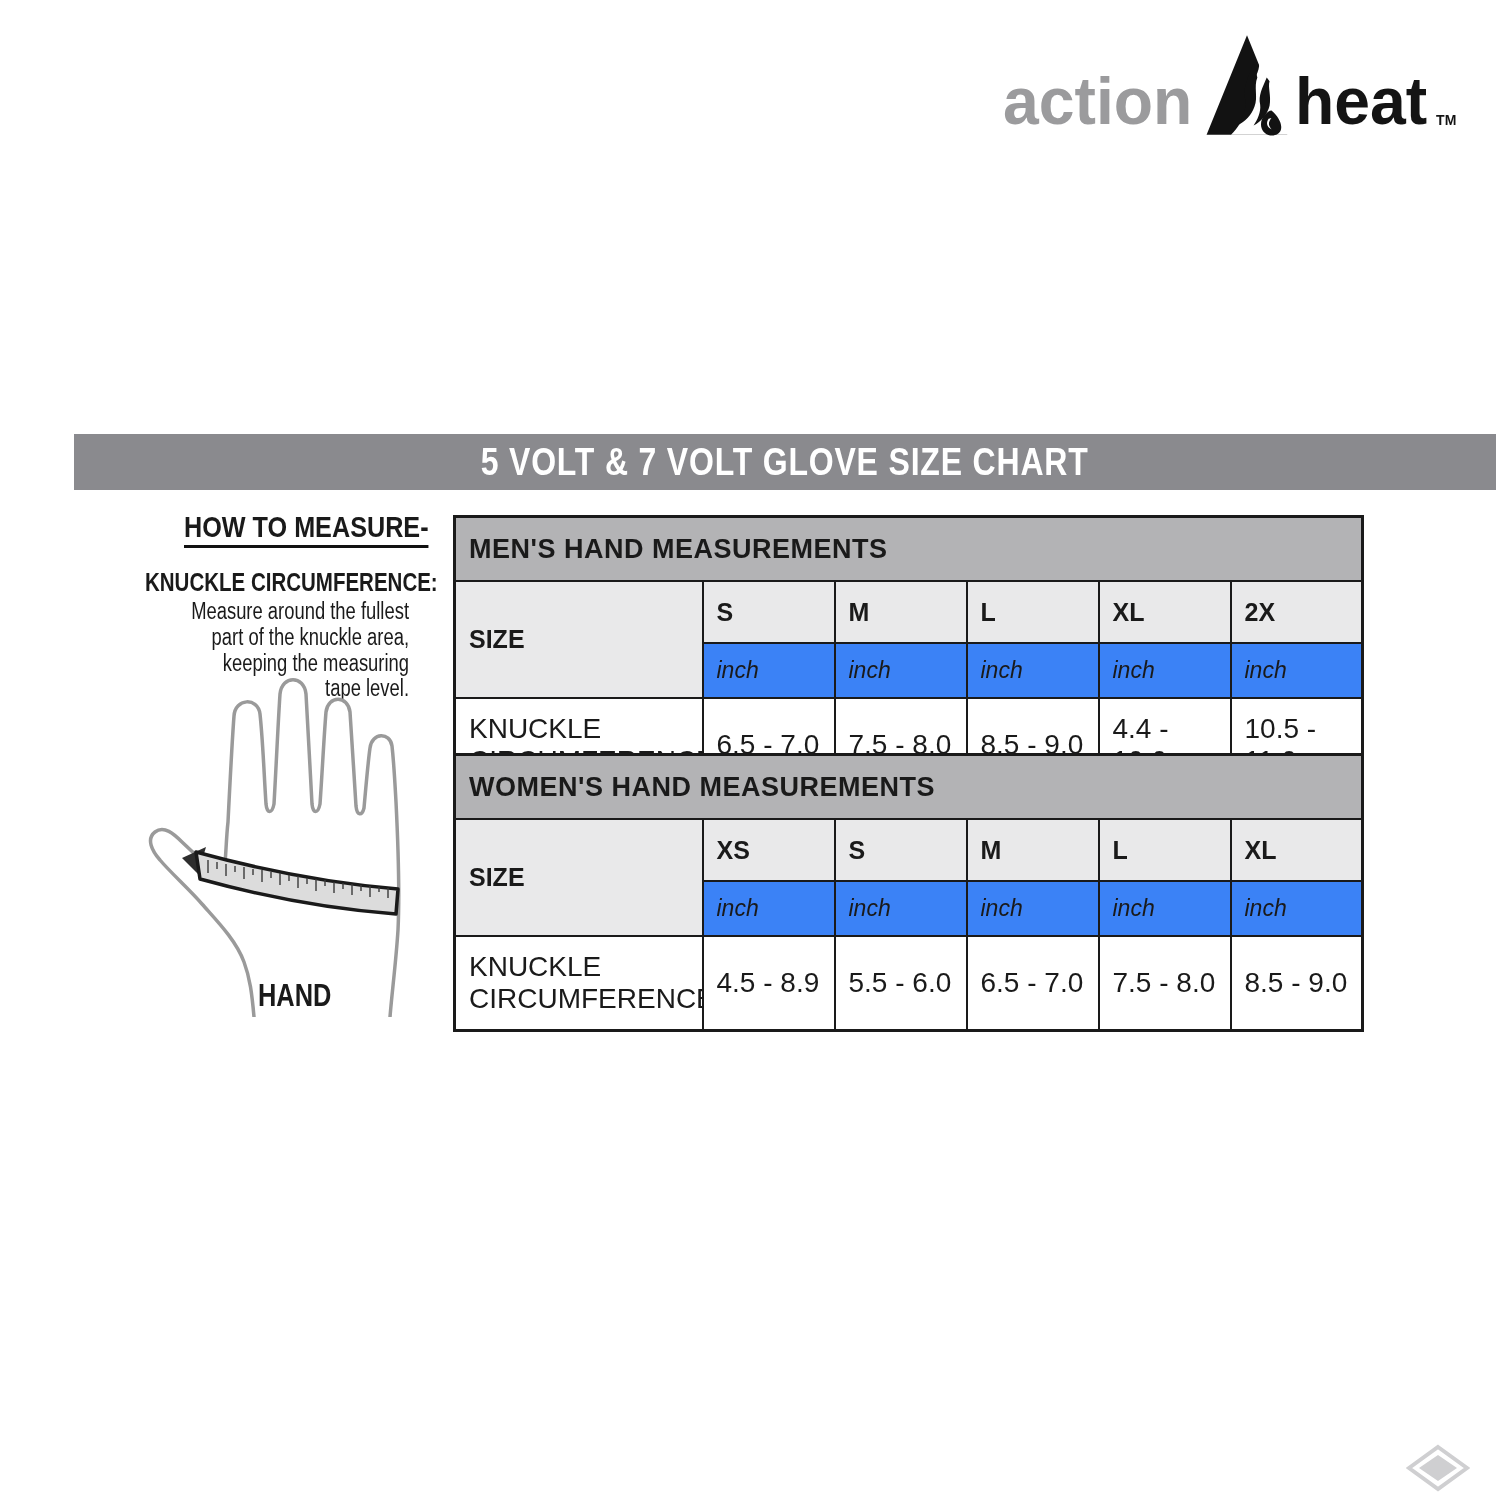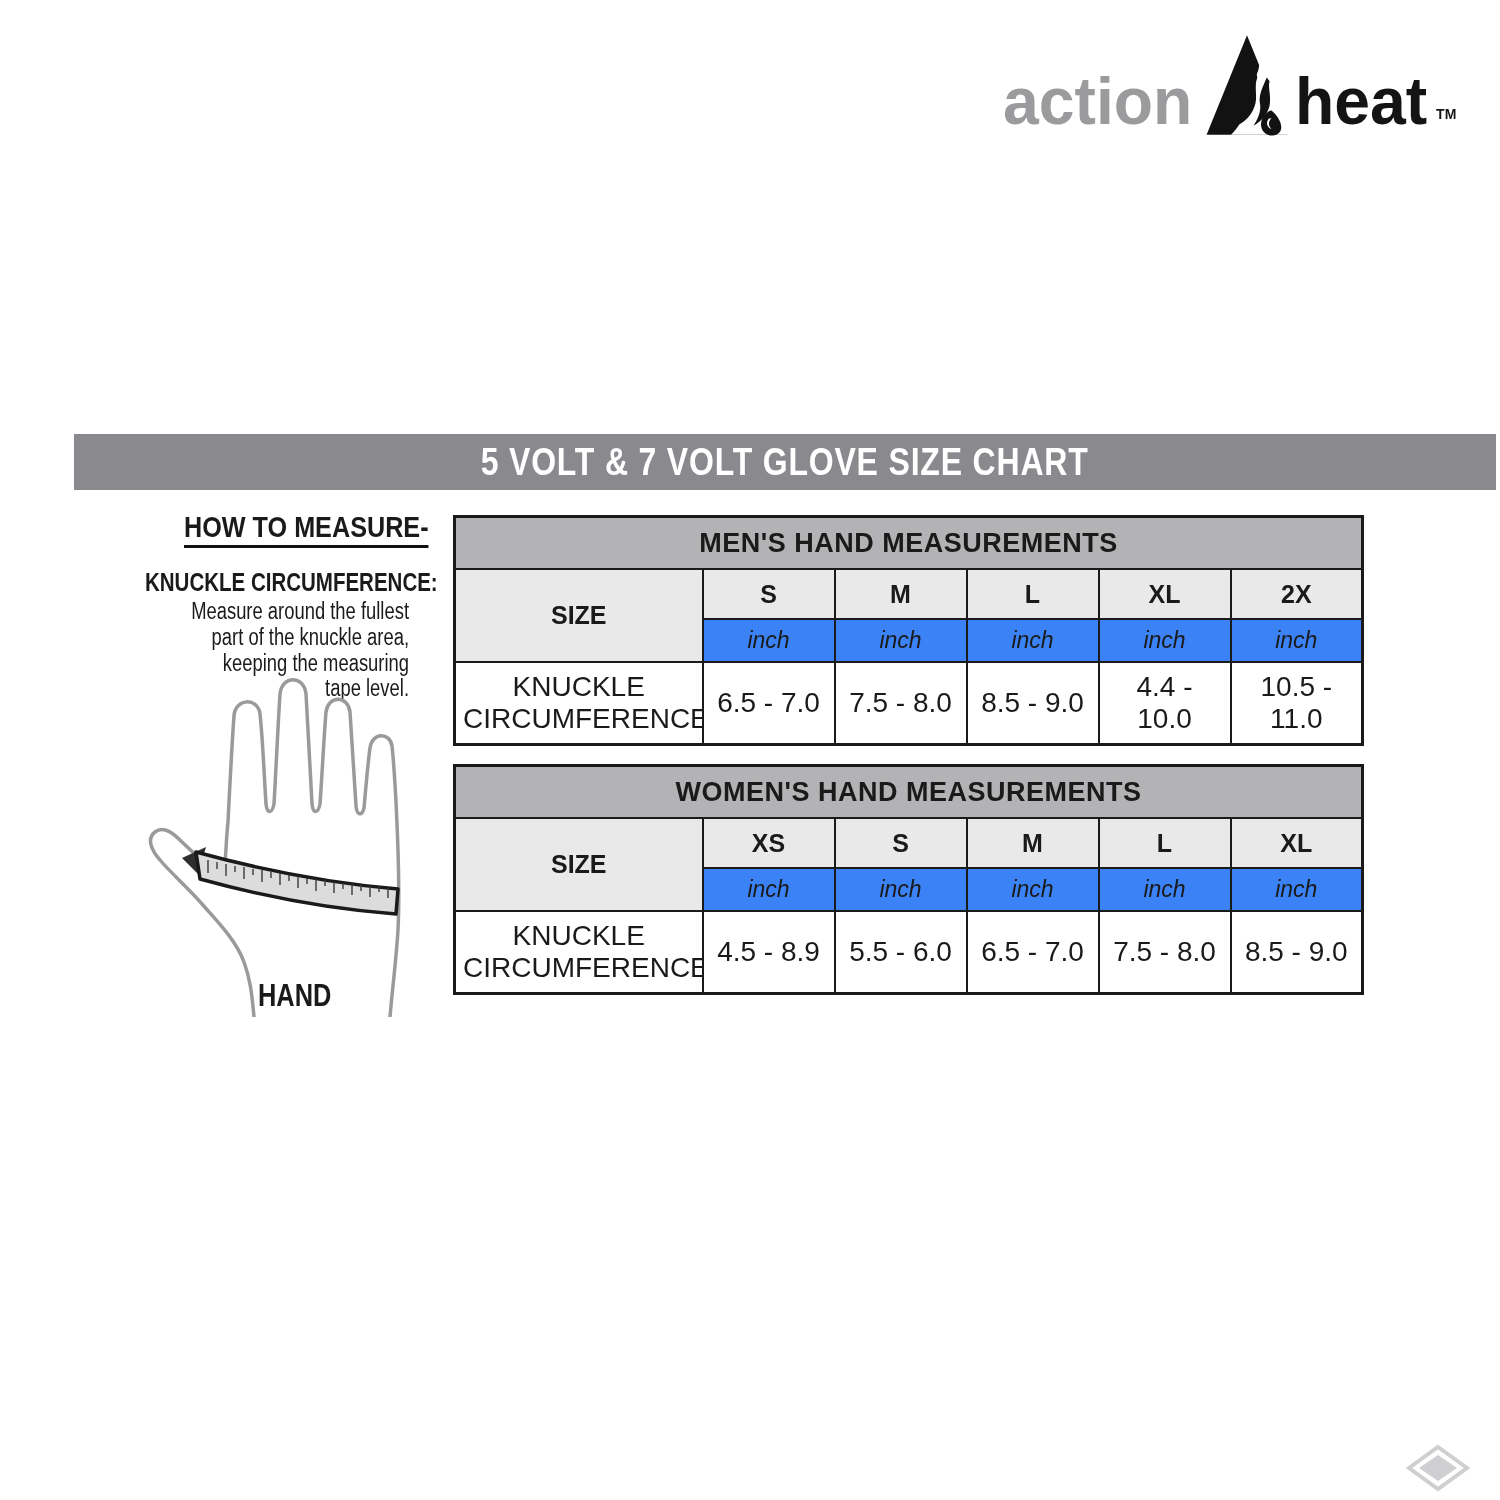--- a/index.html
+++ b/index.html
@@ -6,21 +6,21 @@
   .page{position:relative;width:1500px;height:1500px;background:#ffffff;overflow:hidden;
         font-family:"Liberation Sans", sans-serif;color:#1a1a1a;border-radius:28px;}
 
   
   .logo{position:absolute;left:1003px;top:28px;height:112px;display:flex;align-items:flex-end;}
   .logo-action{font-size:67px;font-weight:700;color:#9b9b9d;letter-spacing:0px;line-height:1;
                transform:scaleX(.96);transform-origin:left bottom;padding-bottom:6px;}
   .logo-flame{margin:0 1px 2px 0;}
   .logo-heat{font-size:67px;font-weight:700;color:#141414;line-height:1;
              transform:scaleX(.96);transform-origin:left bottom;padding-bottom:6px;}
-  .logo-tm{font-size:14px;font-weight:700;color:#141414;margin:0 0 18px 3px;letter-spacing:0;}
+  .logo-tm{font-size:14px;font-weight:700;color:#141414;margin:0 0 12px 3px;letter-spacing:0;}
 
   
   .banner{position:absolute;left:38px;top:434px;width:1422px;height:56px;background:#8a8a8e;
           display:flex;align-items:center;justify-content:center;margin-left:36px;}
   .banner-text{color:#ffffff;font-size:39px;font-weight:700;letter-spacing:1px;
                transform:scaleX(.82);transform-origin:center;white-space:nowrap;}
 
   
   .howto{position:absolute;left:145px;top:510px;width:330px;text-align:right;}
   .howto-title{display:inline-block;font-size:30px;font-weight:700;letter-spacing:0;
@@ -32,24 +32,24 @@
               transform-origin:left top;white-space:pre-line;}
 
   
   .hand-svg{position:absolute;left:138px;top:662px;}
   .hand-label{position:absolute;left:258px;top:978px;font-size:31px;font-weight:700;
               transform:scaleX(.82);transform-origin:left top;white-space:nowrap;}
 
   
   table.size-table{position:absolute;left:453px;width:910px;border-collapse:collapse;
                    table-layout:fixed;border:3px solid #1a1a1a;}
-  table.size-table td{border:2px solid #1a1a1a;text-align:center;vertical-align:middle;
-                      padding:7px;overflow:hidden;}
+  table.size-table td{border:2px solid #1a1a1a;vertical-align:middle;
+                      padding:13px;overflow:hidden;}
   .t-mens{top:515px;}
-  .t-womens{top:753px;margin-top:11px;}
+  .t-womens{top:753px;}
   col.c-label{width:248px;}
   col.c-size{width:132px;}
   tr.r-title td{height:36px;background:#b3b3b5;font-weight:700;font-size:27px;letter-spacing:.5px;}
   td.cell-sizehdr{background:#e9e9ea;font-weight:700;font-size:25px;}
   tr.r-sizes td{height:34px;background:#e9e9ea;font-weight:700;font-size:25px;}
   tr.r-units td{height:27px;background:#3b82f6;font-style:italic;font-size:23px;font-weight:400;}
   tr.r-vals td{height:66px;background:#ffffff;font-size:28px;font-weight:400;}
   td.cell-rowlabel{font-weight:700;font-size:23px;line-height:1.15;background:#ffffff;
                    padding:0 14px;}
 

